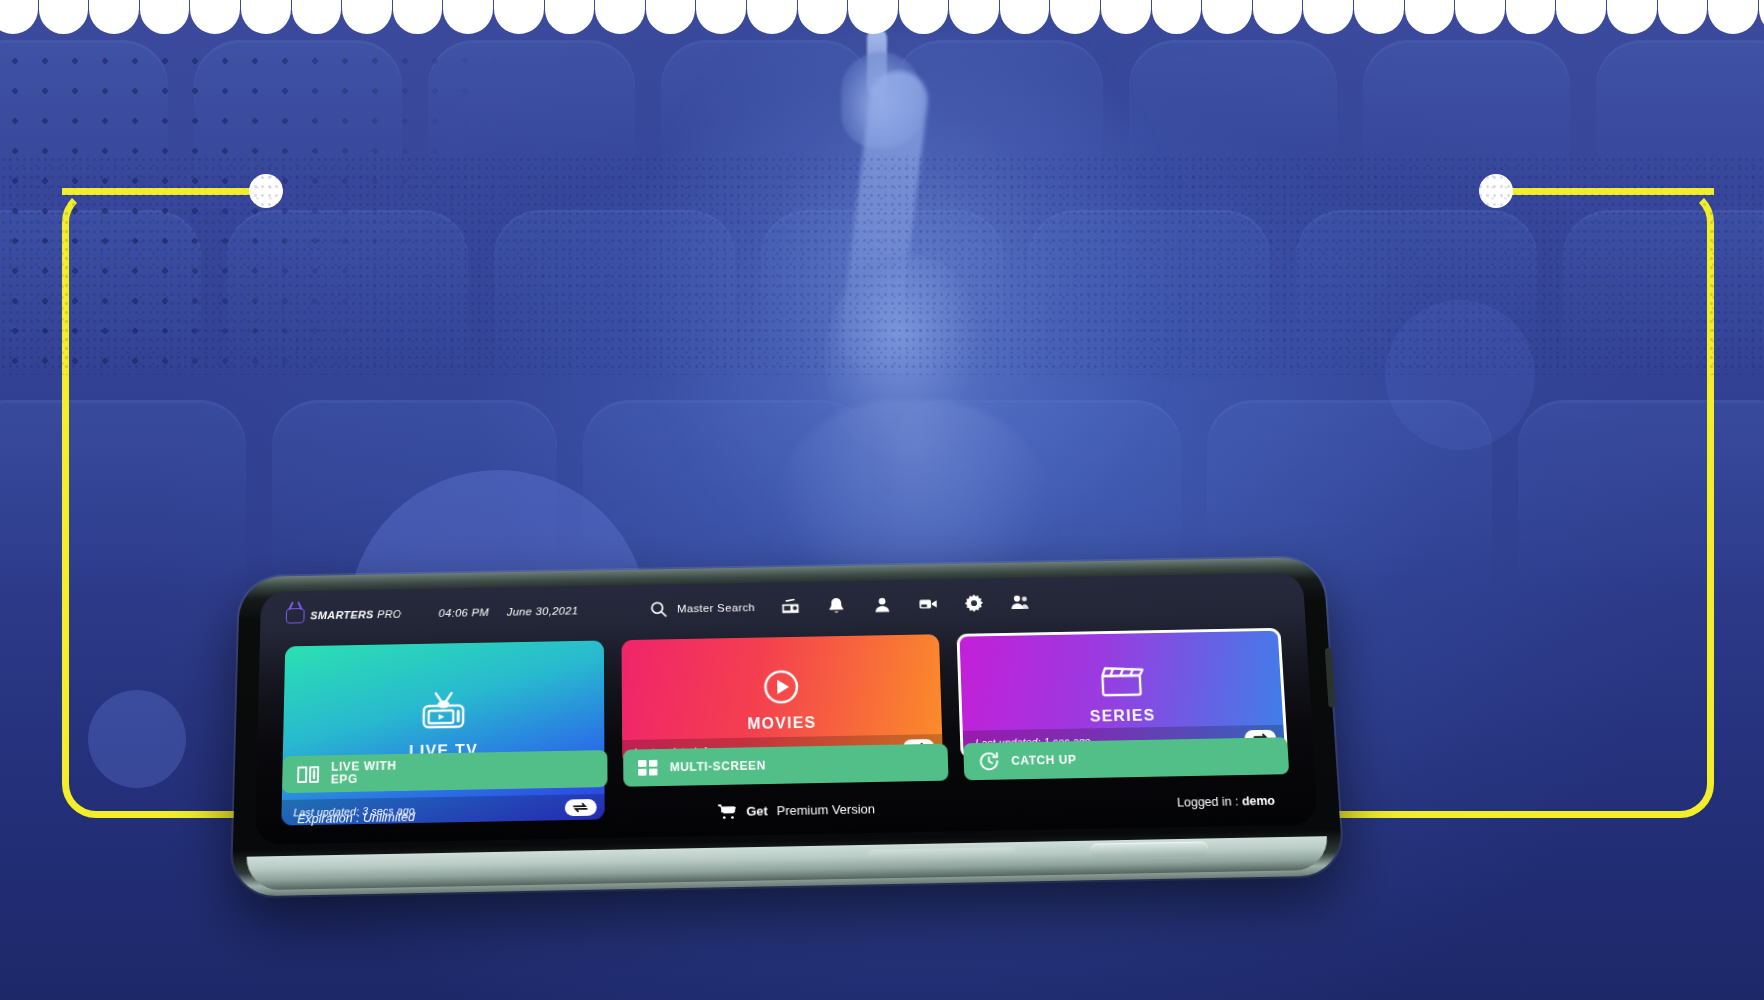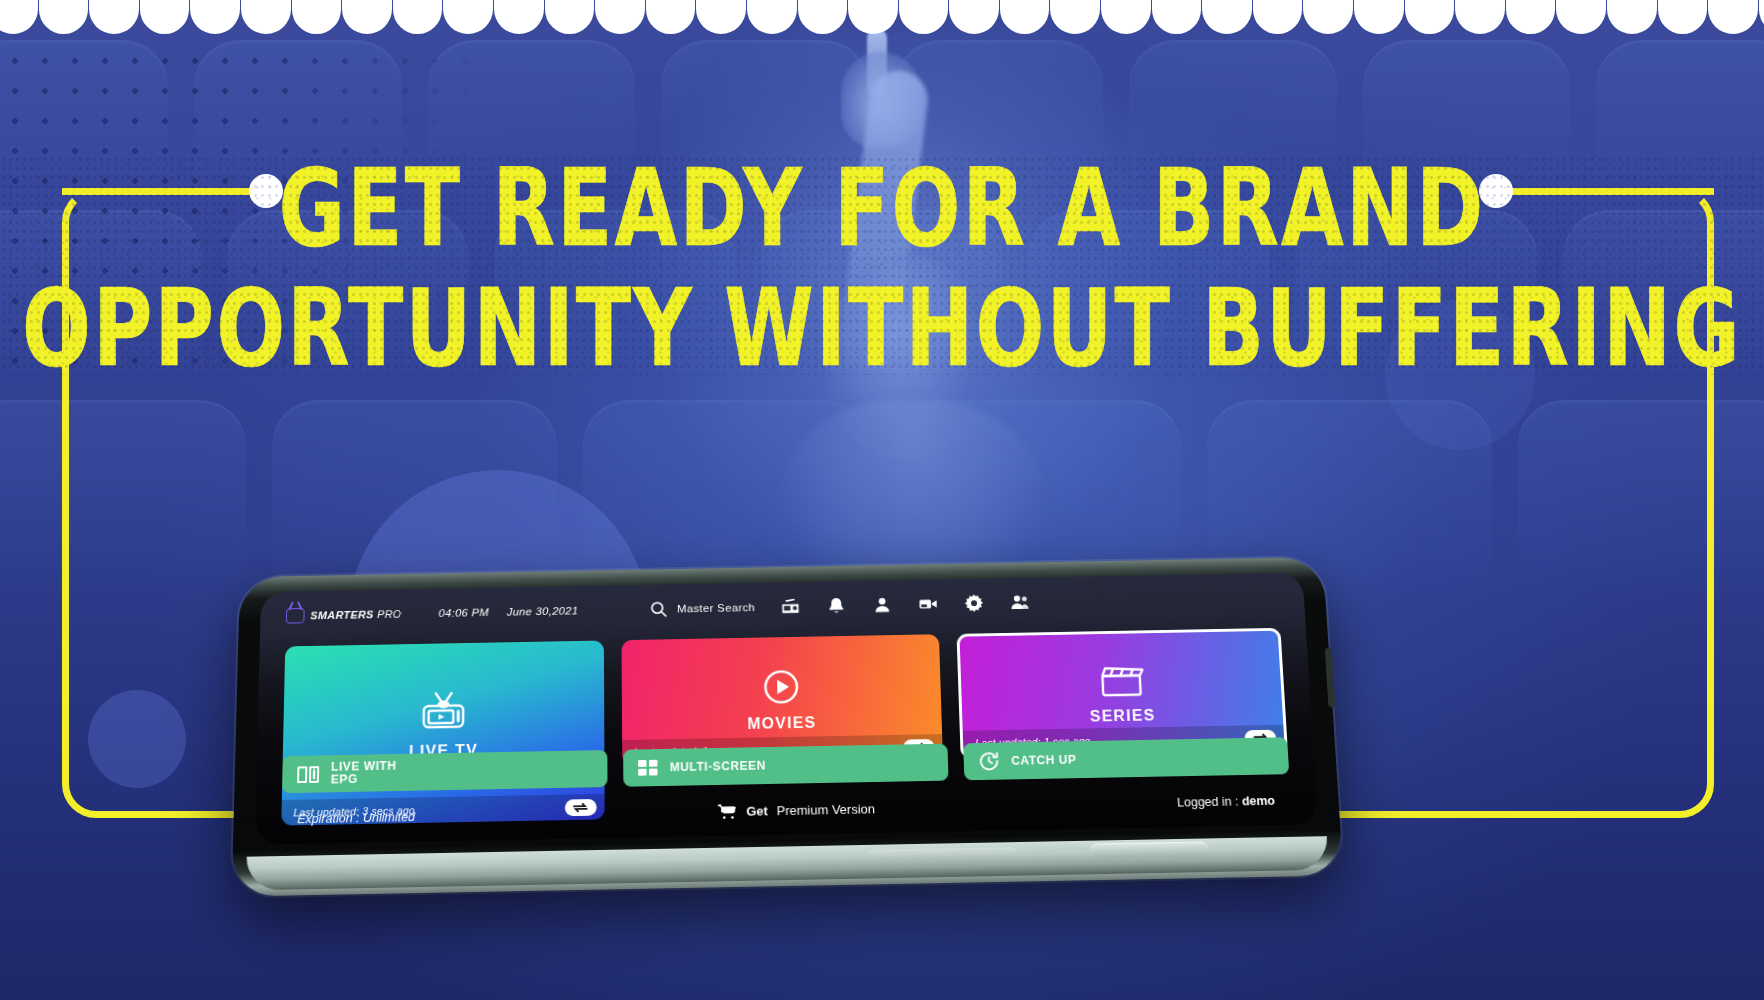--- a/index.html
+++ b/index.html
@@ -249,24 +249,20 @@
         <i></i>
     </div>
   </div>
 
   <div class="frame"></div>
   <div class="frame-top-left"></div>
   <div class="frame-top-right"></div>
   <div class="fdot left"></div>
   <div class="fdot right"></div>
 
-  <div class="headline">
-    <div class="hl-line l1">GET READY FOR A BRAND</div>
-    <div class="hl-line l2">OPPORTUNITY WITHOUT BUFFERING</div>
-  </div>
   <div class="grain"></div>
 
   <div class="phone">
     <div class="phone-body"></div>
     <div class="notch"></div>
 
     <div class="phone-screen">
       <div class="app">
 
         <div class="topbar">

